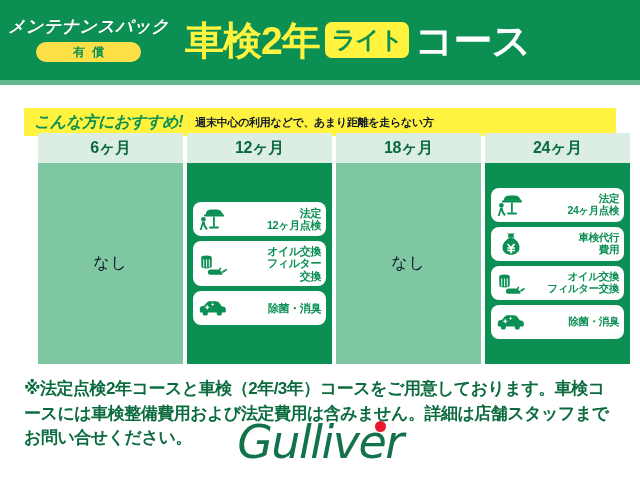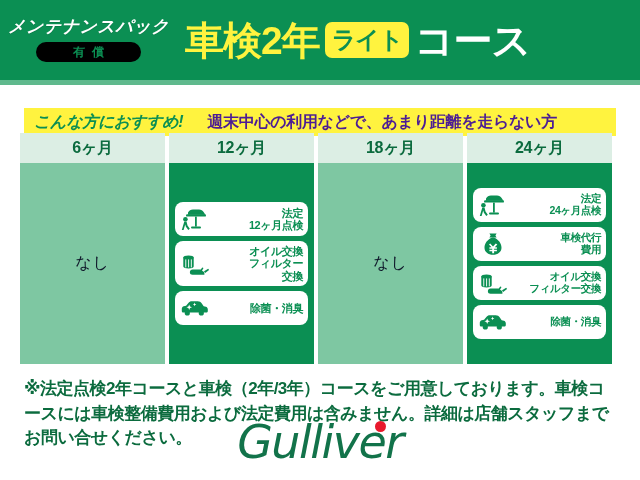--- a/index.html
+++ b/index.html
@@ -18,21 +18,21 @@
   .header-underline{
     position:absolute;left:0;top:80px;width:640px;height:5px;background:#5fb98d;
   }
   .mp-block{display:flex;flex-direction:column;align-items:center;flex:0 0 auto;}
   .mp-title{
     color:#ffffff;font-weight:bold;font-size:17px;letter-spacing:.5px;
     line-height:1.1;white-space:nowrap;font-style:italic;
     text-shadow:0 1px 0 rgba(0,0,0,.12);
   }
   .mp-pill{
-    margin-top:5px;background:#000000;border-radius:999px;
+    margin-top:5px;background:#fde047;border-radius:999px;
     padding:2px 30px;color:#0b8f53;font-weight:bold;font-size:12px;
     letter-spacing:7px;text-indent:7px;white-space:nowrap;line-height:1.35;
   }
   .hdr-main{
     display:flex;align-items:center;margin-left:16px;flex:1 1 auto;white-space:nowrap;
   }
   .hdr-yellow{
     color:#fff33f;font-weight:bold;font-size:39px;line-height:1;
     letter-spacing:-1px;
   }
@@ -49,27 +49,27 @@
   .rec-bar{
     position:absolute;left:24px;top:108px;width:592px;height:28px;
     background:#fff33f;display:flex;align-items:center;box-sizing:border-box;
     padding:0 10px;
   }
   .rec-strong{
     color:#0b8f53;font-weight:bold;font-size:16px;font-style:italic;
     white-space:nowrap;letter-spacing:-.3px;
   }
   .rec-sub{
-    color:#4c1d95;font-weight:bold;font-size:16px;margin-left:24px;
+    color:#0f172a;font-weight:bold;font-size:11px;margin-left:12px;
     white-space:nowrap;letter-spacing:-.3px;
   }
 
   
   .table{
-    position:absolute;left:20px;top:133px;width:592px;height:231px;
+    position:absolute;left:38px;top:133px;width:592px;height:231px;
     display:flex;gap:4px;box-sizing:border-box;
   }
   .col{flex:1 1 0;display:flex;flex-direction:column;min-width:0;}
   .col-head{
     height:30px;background:#dceee4;color:#0b6b3e;font-weight:bold;font-size:16px;
     display:flex;align-items:center;justify-content:center;letter-spacing:-.3px;
   }
   .col-body{
     flex:1 1 auto;display:flex;flex-direction:column;align-items:center;
     justify-content:center;gap:5px;box-sizing:border-box;padding:6px 6px;

